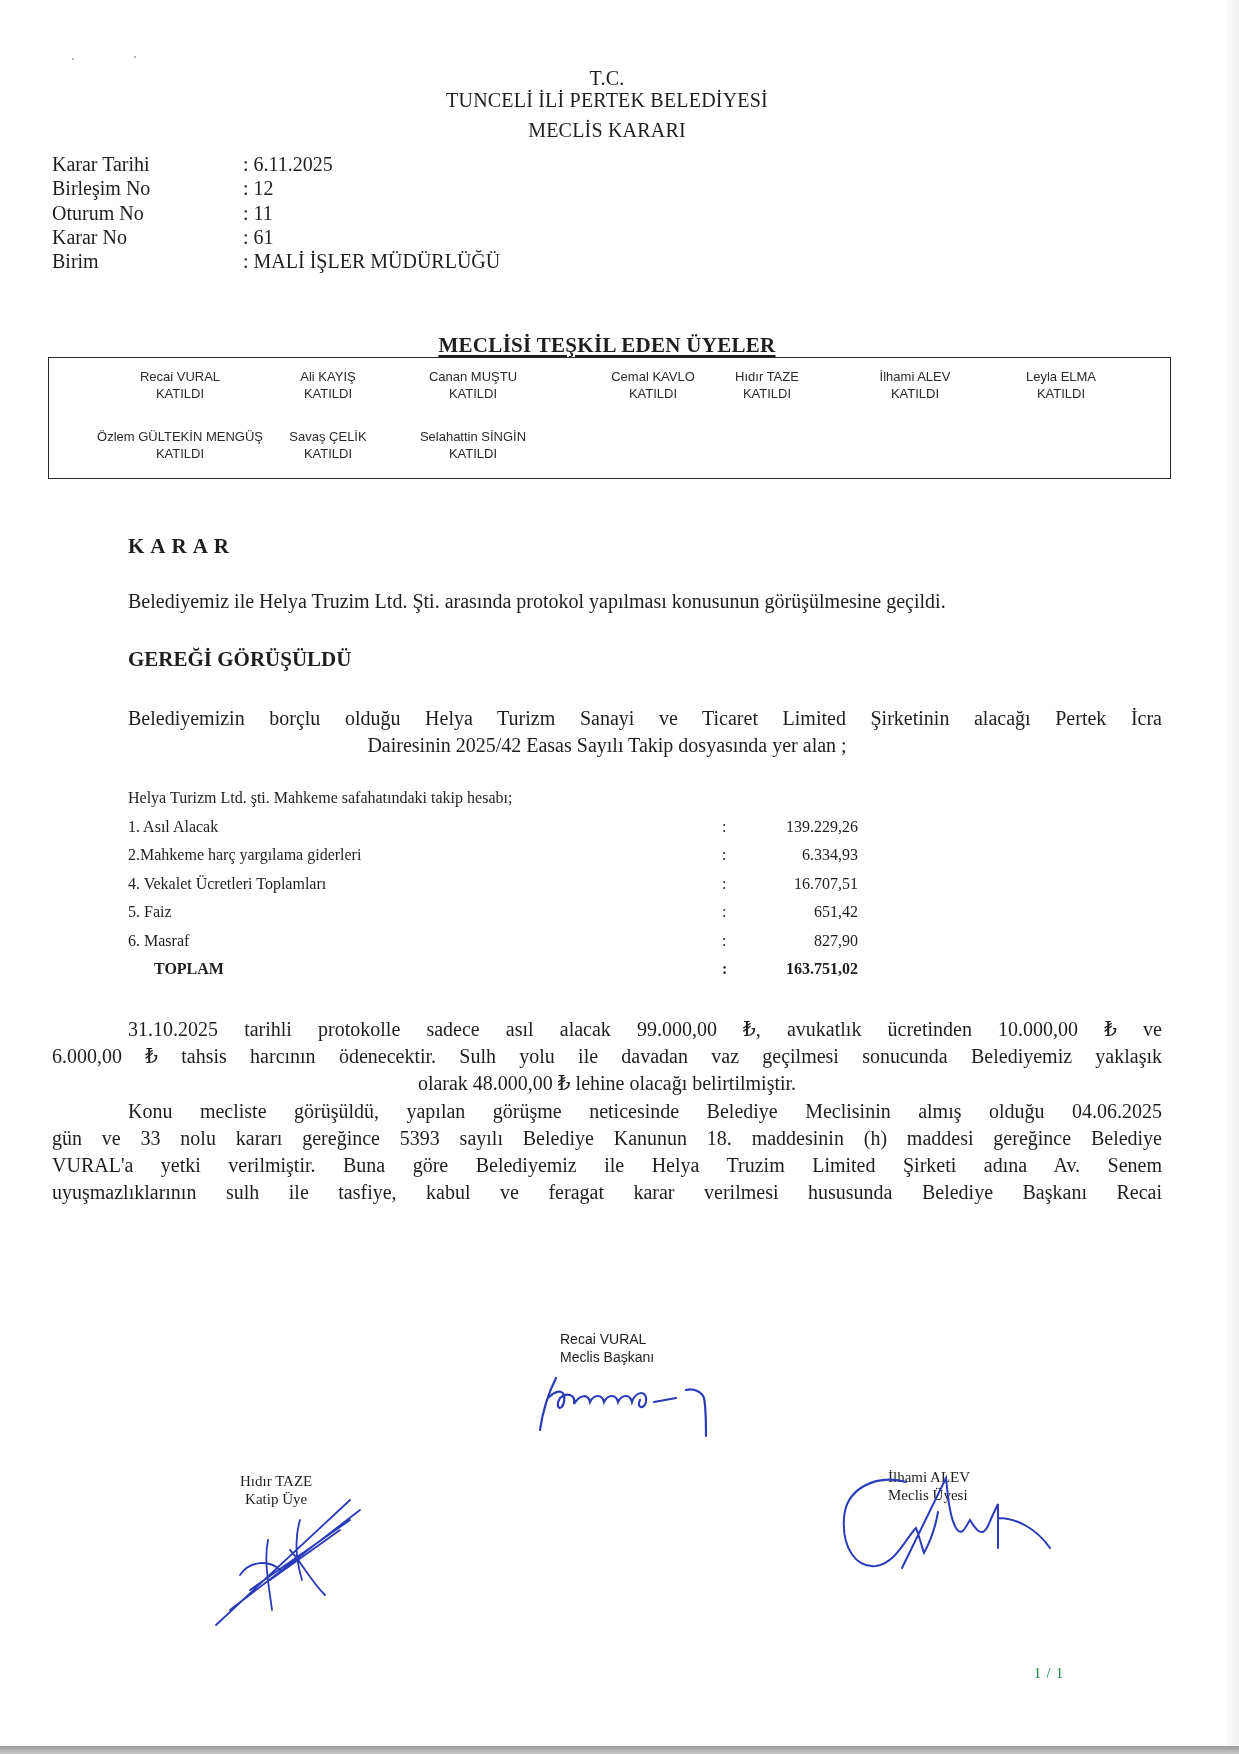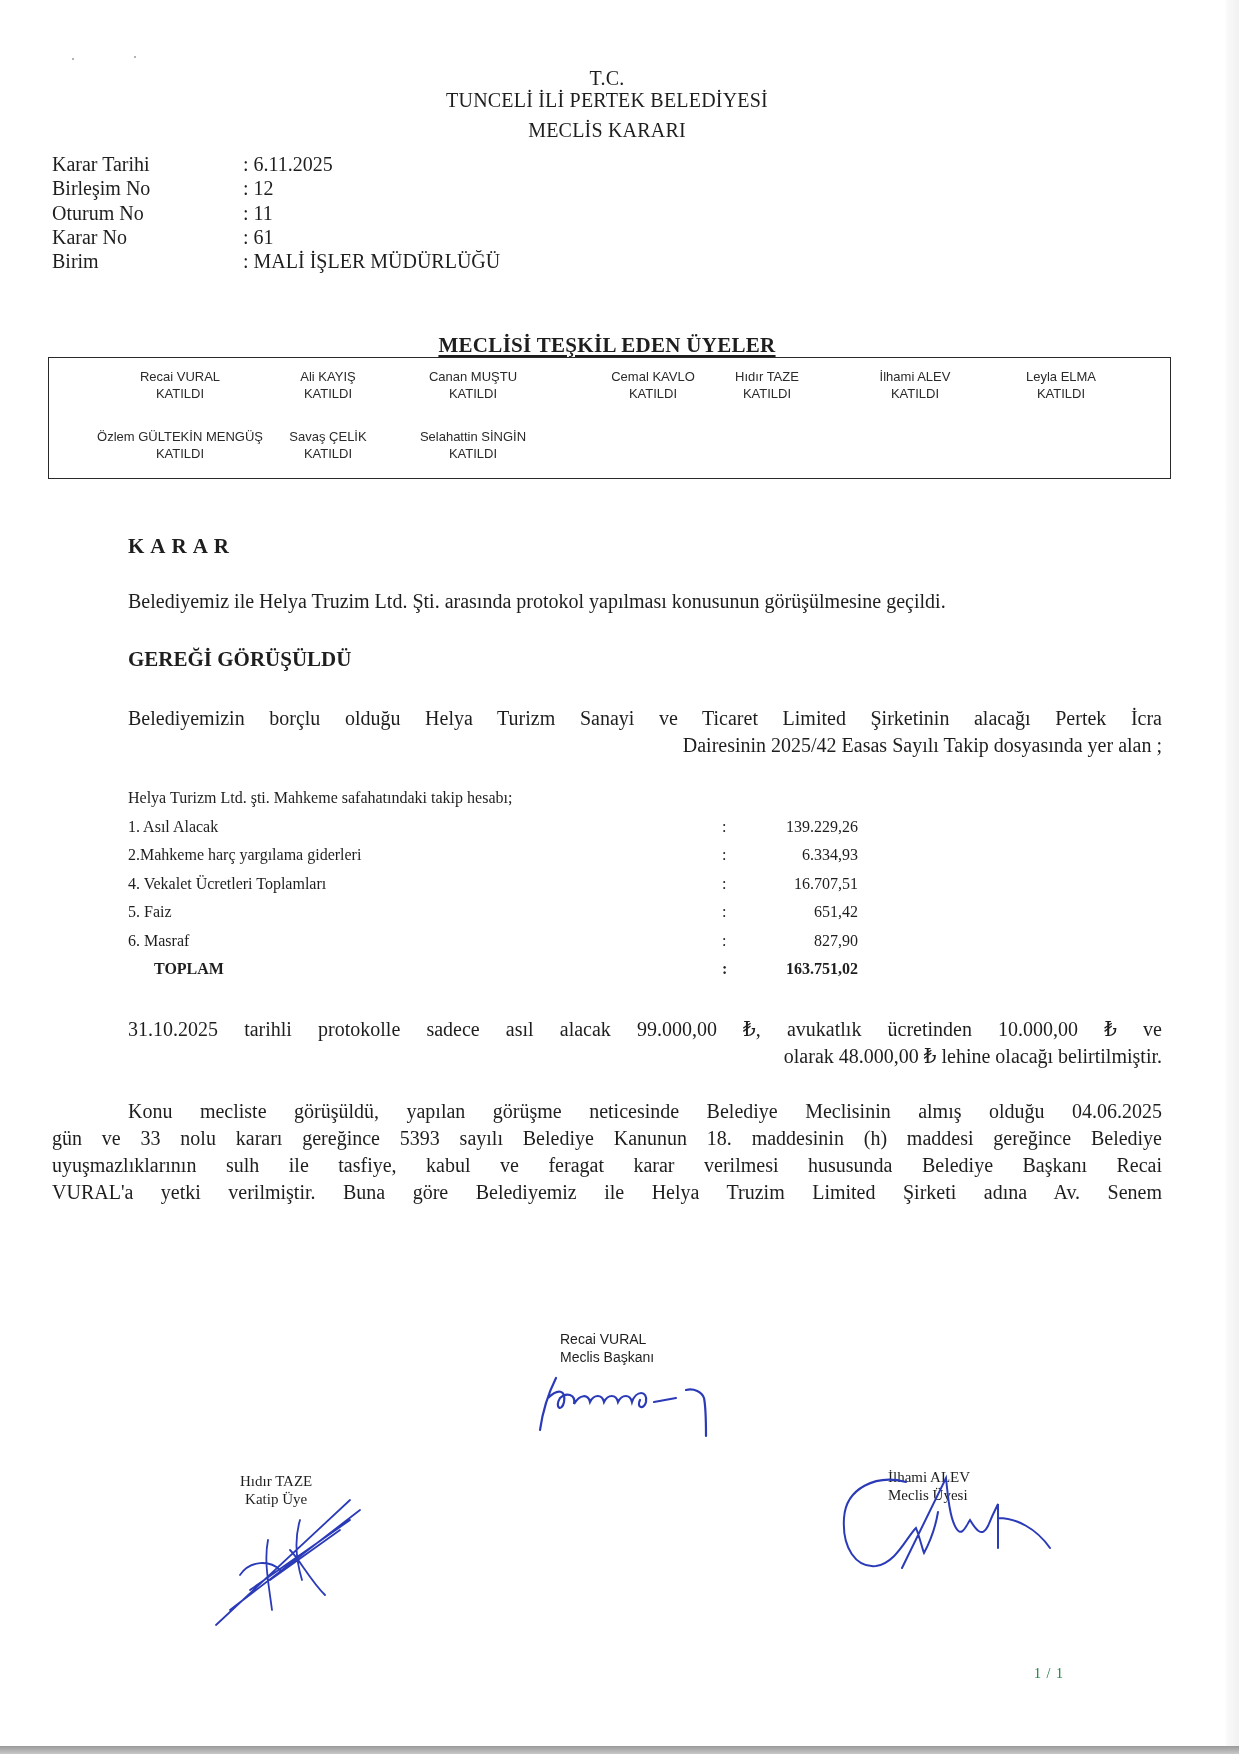--- a/index.html
+++ b/index.html
@@ -38,21 +38,21 @@
   }
   .member { position: absolute; text-align: center; font-size: 13px; line-height: 17px; color: #2a2a2a; white-space: nowrap; transform: translateX(-50%); }
 
   
   .h-karar { left: 128px; top: 534px; font-size: 21px; font-weight: bold; letter-spacing: 6px; }
   .p-intro { left: 128px; top: 590px; font-size: 20px; white-space: nowrap; }
   .h-geregi { left: 128px; top: 647px; font-size: 21px; font-weight: bold; }
   .para { left: 52px; width: 1110px; font-size: 20px; line-height: 27px; text-align: justify; }
   .para .indent { display: inline-block; width: 76px; }
   .justify-line { display: block; text-align: justify; text-align-last: justify; }
-  .last-line { display: block; text-align: right; }
+  .last-line { display: block; text-align: center; }
 
   .acct { left: 128px; top: 784px; width: 730px; font-size: 16px; line-height: 28.5px; }
   .acct-row { display: flex; justify-content: space-between; white-space: nowrap; }
   .acct-label {}
   .acct-value { display: flex; width: 136px; justify-content: space-between; }
   .acct-value .colon { width: 10px; }
   .acct-total { font-weight: bold; }
   .acct-total .acct-label { padding-left: 26px; }
 
   
@@ -192,28 +192,29 @@
     <span class="acct-label">TOPLAM</span>
     <span class="acct-value">
         <span class="colon">:</span>
         <span>163.751,02</span>
       </span>
   </div>
 </div>
 
 <div class="abs para" style="top:1016px;">
   <span class="justify-line"><span class="indent"></span><span>31.10.2025 tarihli protokolle sadece asıl alacak 99.000,00 ₺,  avukatlık ücretinden 10.000,00 ₺ ve</span></span>
+  <span class="justify-line">6.000,00 ₺ tahsis harcının ödenecektir.  Sulh yolu ile davadan vaz geçilmesi sonucunda Belediyemiz yaklaşık</span>
   <span class="last-line">olarak 48.000,00 ₺ lehine olacağı belirtilmiştir.</span>
 </div>
 
 <div class="abs para" style="top:1098px;">
   <span class="justify-line"><span class="indent"></span><span>Konu mecliste görüşüldü, yapılan görüşme neticesinde Belediye Meclisinin almış olduğu 04.06.2025</span></span>
   <span class="justify-line">gün ve 33 nolu kararı gereğince 5393 sayılı Belediye Kanunun 18. maddesinin (h) maddesi gereğince Belediye</span>
+  <span class="justify-line">VURAL'a yetki verilmiştir. Buna göre Belediyemiz ile Helya Truzim Limited Şirketi adına Av. Senem</span>
   <span class="justify-line">uyuşmazlıklarının sulh ile tasfiye, kabul ve feragat karar verilmesi hususunda Belediye Başkanı Recai</span>
-  <span class="justify-line">VURAL'a yetki verilmiştir. Buna göre Belediyemiz ile Helya Truzim Limited Şirketi adına Av. Senem</span>
 </div>
 
 <div class="abs sans sig-text" style="left:560px;top:1330px;">
   <div>Recai  VURAL</div>
   <div>Meclis Başkanı</div>
 </div>
 <svg class="sig" style="left:536px;top:1368px;" width="210" height="70" viewBox="0 0 210 70">
   <path d="M20 10 C10 30, 6 48, 4 62 M12 30 C22 20, 30 22, 28 34 C26 44, 18 40, 24 30 C30 24, 40 26, 38 36 C44 26, 52 26, 54 34 C58 26, 66 26, 68 34 C72 26, 80 26, 82 34 C86 26, 94 26, 96 34 C100 22, 112 22, 110 34 C108 42, 100 40, 104 32 M118 34 L140 30 M150 22 C158 20, 166 24, 168 30 C170 40, 170 56, 170 68" stroke="#2b3bb8" stroke-width="2.2" fill="none" stroke-linecap="round"></path>
 </svg>
 

